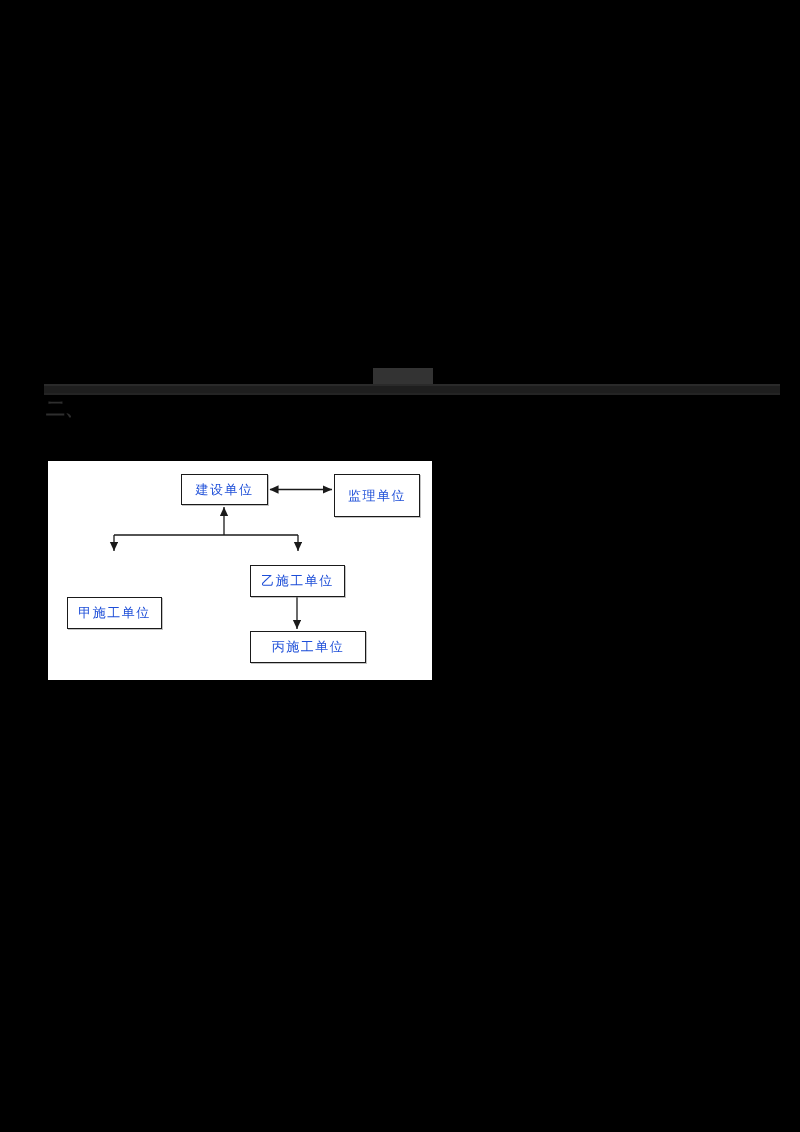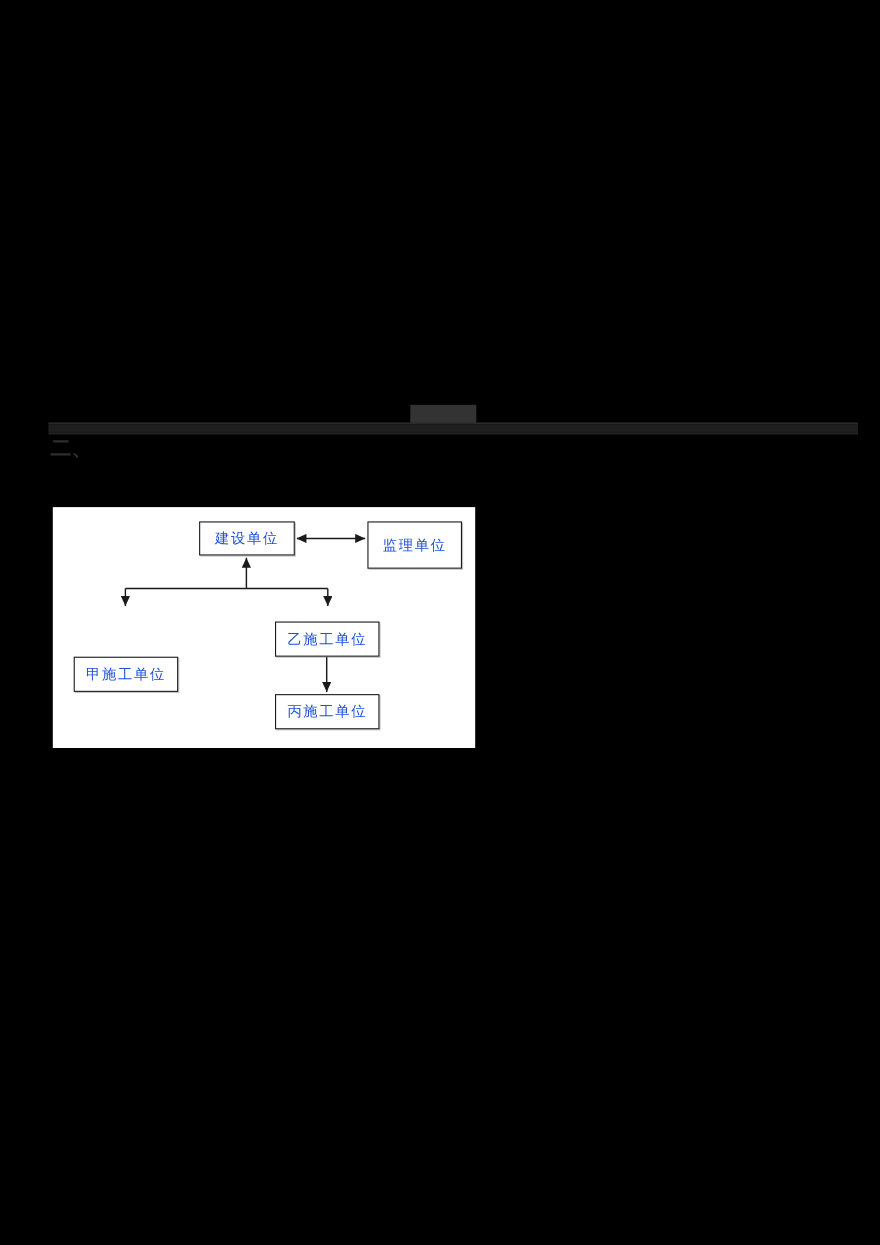--- a/index.html
+++ b/index.html
@@ -100,21 +100,21 @@
     align-items: center;
     justify-content: center;
     white-space: nowrap;
     box-shadow: 1px 1px 0 rgba(120,120,120,0.45);
   }
 
   .node-owner      { left: 133px; top: 13px;  width: 87px; height: 31px; }
   .node-supervisor { left: 286px; top: 13px;  width: 86px; height: 43px; }
   .node-contractor-a { left: 19px;  top: 92px; width: 95px; height: 32px; margin-top: 44px; }
   .node-contractor-b { left: 202px; top: 104px; width: 95px; height: 32px; }
-  .node-contractor-c { left: 202px; top: 170px; width: 95px; height: 32px; }
+  .node-contractor-c { left: 202px; top: 170px; width: 116px; height: 32px; }
 
   
   .connectors {
     position: absolute;
     left: 0; top: 0;
     width: 384px;
     height: 219px;
     pointer-events: none;
   }
 </style>

